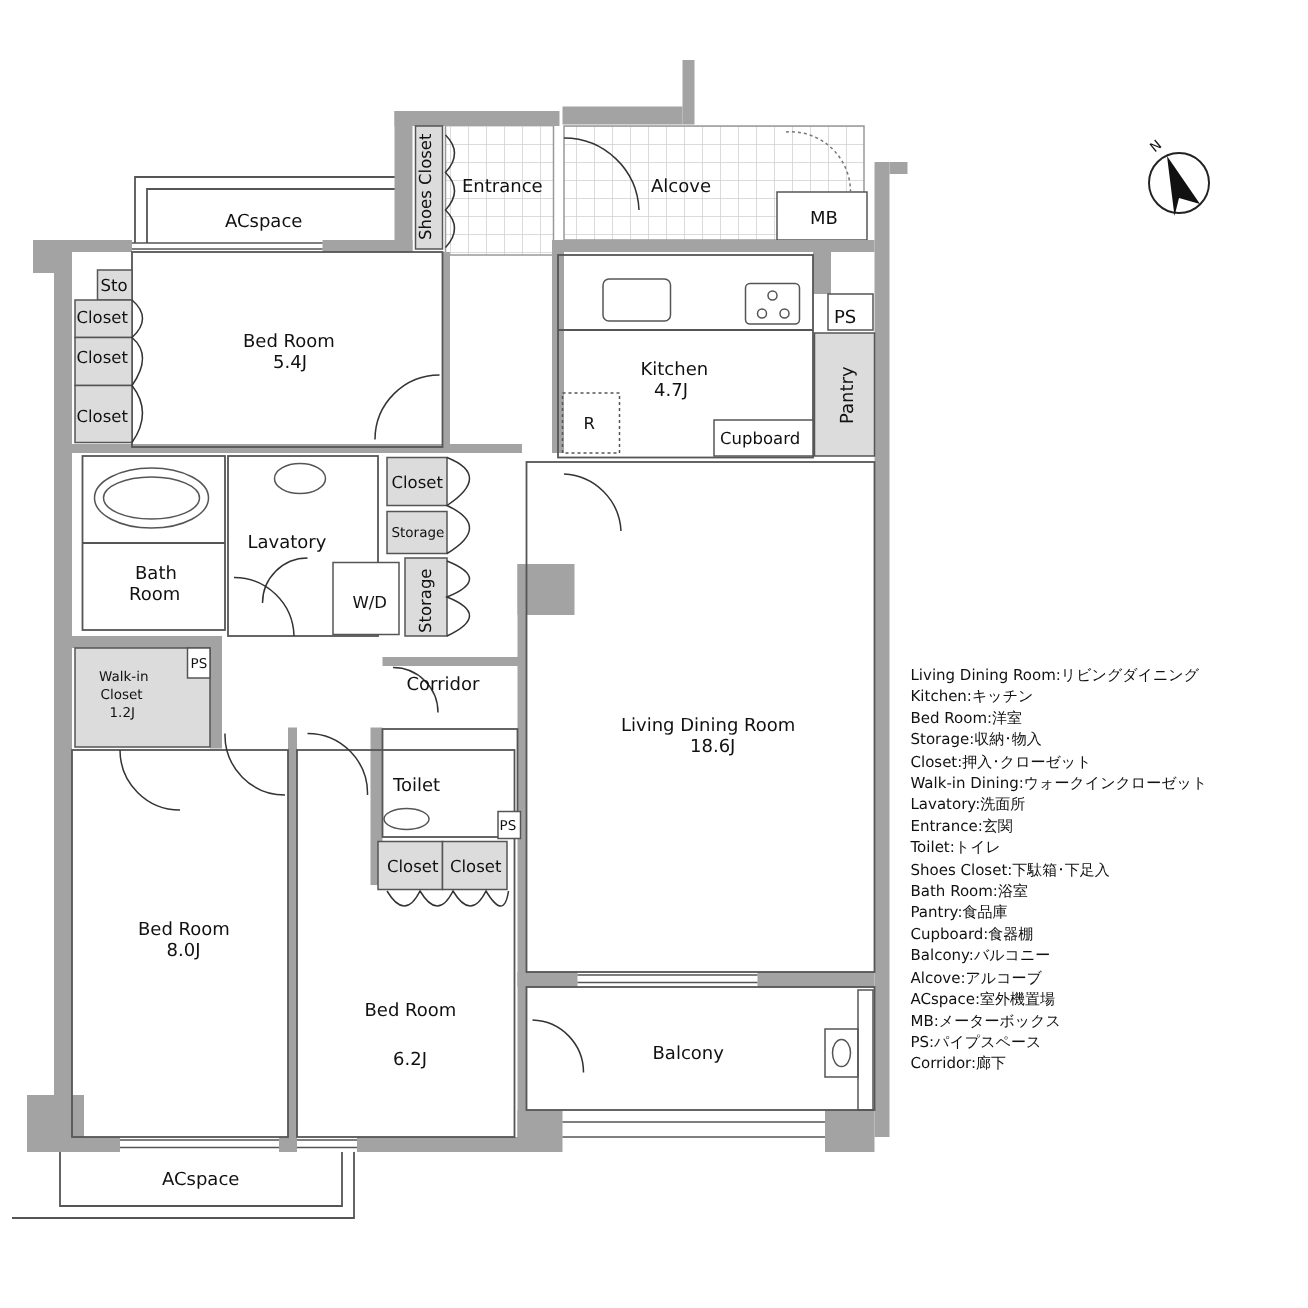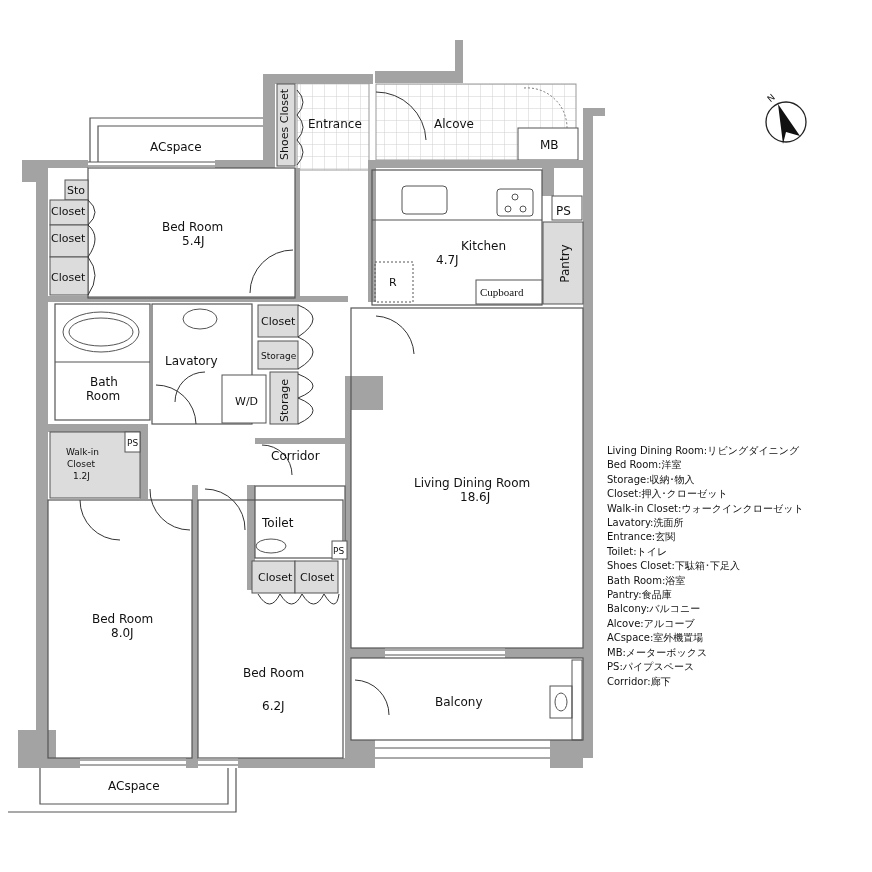--- a/index.html
+++ b/index.html
@@ -175,24 +175,24 @@
 <div class="lbl" style="left:308px;top:118px;text-align:right;">Entrance</div>
 <div class="lbl" style="left:434px;top:118px;">Alcove</div>
 <div class="lbl" style="left:540px;top:139px;">MB</div>
 <div class="lbl sm" style="left:67px;top:184px;">Sto</div>
 <div class="lbl sm" style="left:51px;top:205px;">Closet</div>
 <div class="lbl sm" style="left:51px;top:232px;">Closet</div>
 <div class="lbl sm" style="left:51px;top:271px;">Closet</div>
 <div class="lbl" style="left:162px;top:221px;">Bed Room</div>
 <div class="lbl" style="left:182px;top:235px;text-align:right;">5.4J</div>
 <div class="lbl" style="left:556px;top:205px;">PS</div>
-<div class="lbl" style="left:427px;top:240px;margin-left:34px;">Kitchen</div>
+<div class="lbl" style="left:427px;top:240px;">Kitchen</div>
 <div class="lbl" style="left:436px;top:254px;">4.7J</div>
 <div class="lbl sm" style="left:389px;top:276px;">R</div>
-<div class="lbl sm" style="left:480px;top:286px;font-family:Liberation Serif, serif;">Cupboard</div>
+<div class="lbl sm" style="left:480px;top:286px;">Cupboard</div>
 <div class="lbl vert" style="left:540px;top:257px;width:50px;">Pantry</div>
 <div class="lbl" style="left:90px;top:376px;">Bath</div>
 <div class="lbl" style="left:86px;top:390px;">Room</div>
 <div class="lbl" style="left:165px;top:355px;">Lavatory</div>
 <div class="lbl sm" style="left:261px;top:315px;">Closet</div>
 <div class="lbl xs" style="left:261px;top:350px;">Storage</div>
 <div class="lbl sm" style="left:235px;top:395px;">W/D</div>
 <div class="lbl sm vert" style="left:256px;top:394px;width:56px;">Storage</div>
 <div class="lbl xs" style="left:66px;top:446px;">Walk-in</div>
 <div class="lbl xs" style="left:67px;top:458px;">Closet</div>
@@ -208,29 +208,31 @@
 <div class="lbl" style="left:92px;top:613px;">Bed Room</div>
 <div class="lbl" style="left:111px;top:627px;">8.0J</div>
 <div class="lbl" style="left:243px;top:667px;">Bed Room</div>
 <div class="lbl" style="left:262px;top:700px;">6.2J</div>
 <div class="lbl" style="left:435px;top:696px;">Balcony</div>
 <div class="lbl" style="left:108px;top:780px;">ACspace</div>
 <div class="lbl xs" style="left:768px;top:92px;transform:rotate(-40deg);">N</div>
 
 <div id="legend">
   <div>Living Dining Room:リビングダイニング</div>
+  <div>Kitchen:キッチン</div>
   <div>Bed Room:洋室</div>
   <div>Storage:収納･物入</div>
   <div>Closet:押入･クローゼット</div>
-  <div>Walk-in Closet:ウォークインクローゼット</div>
+  <div>Walk-in Dining:ウォークインクローゼット</div>
   <div>Lavatory:洗面所</div>
   <div>Entrance:玄関</div>
   <div>Toilet:トイレ</div>
   <div>Shoes Closet:下駄箱･下足入</div>
   <div>Bath Room:浴室</div>
   <div>Pantry:食品庫</div>
+  <div>Cupboard:食器棚</div>
   <div>Balcony:バルコニー</div>
   <div>Alcove:アルコーブ</div>
   <div>ACspace:室外機置場</div>
   <div>MB:メーターボックス</div>
   <div>PS:パイプスペース</div>
   <div>Corridor:廊下</div>
 </div>
 
 </body></html>

